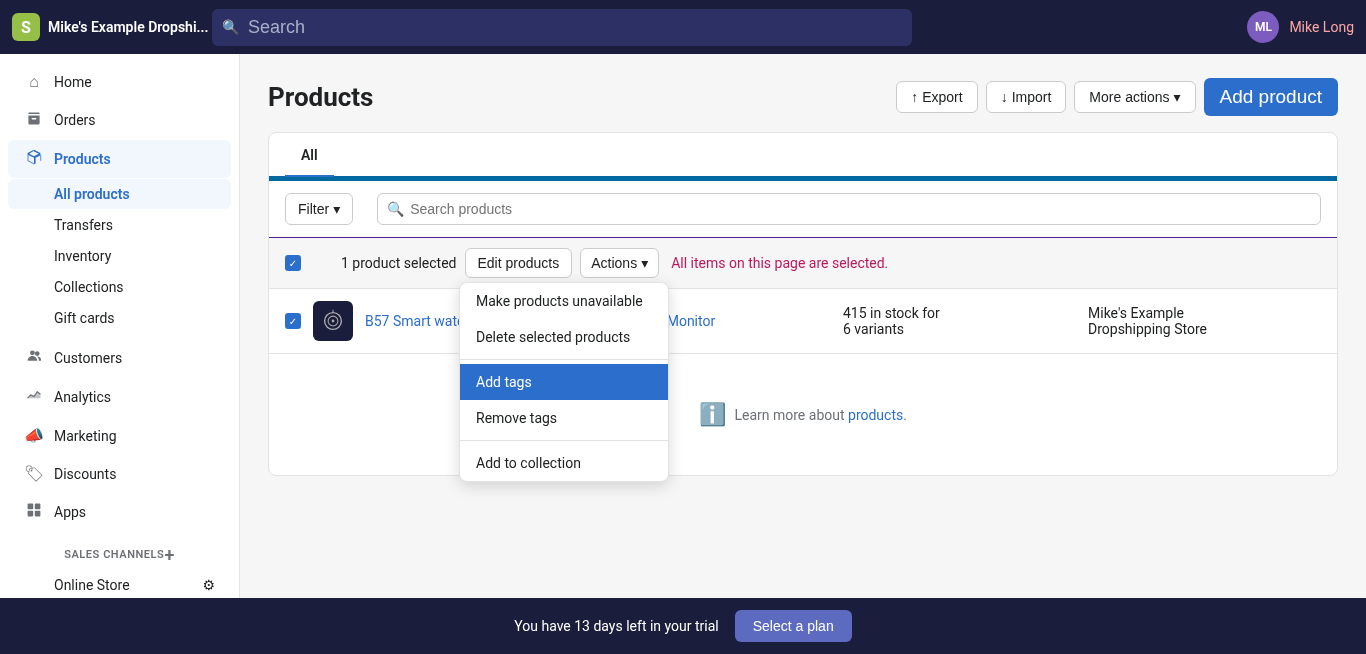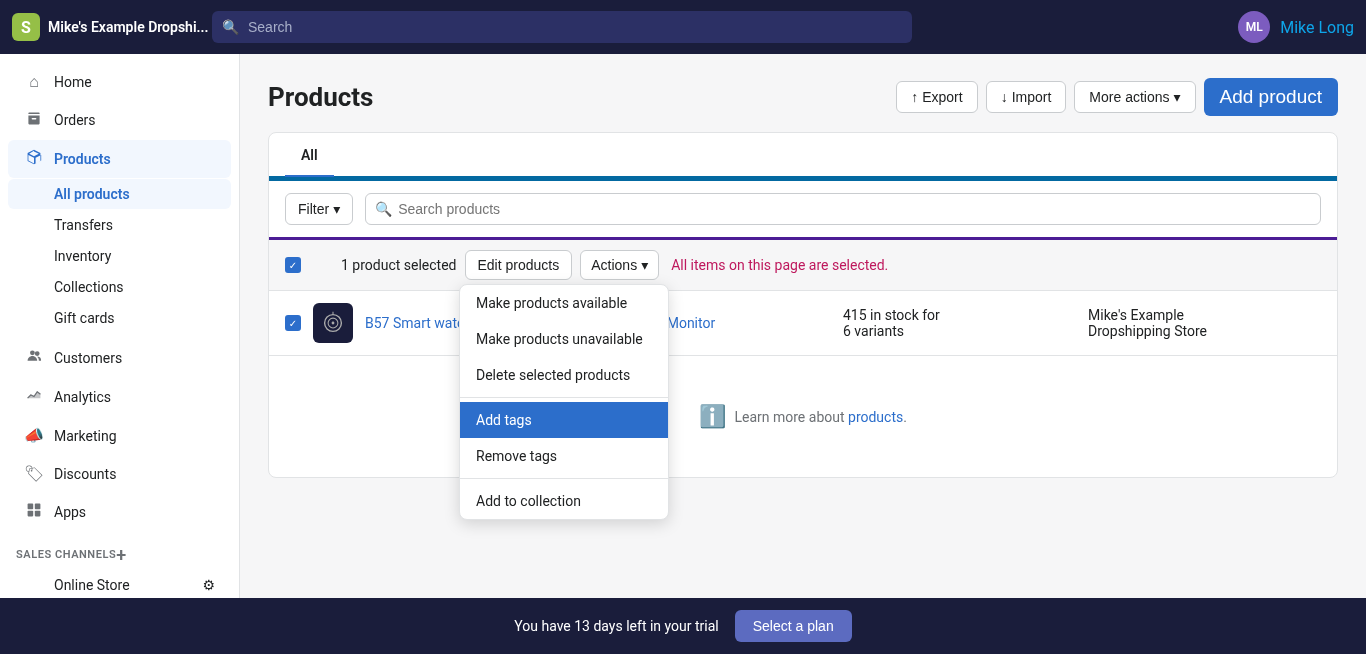--- a/index.html
+++ b/index.html
@@ -40,21 +40,21 @@
       max-width: 700px;
       position: relative;
     }
     .topnav-search input {
       width: 100%;
       padding: 8px 12px 8px 36px;
       border-radius: 6px;
       border: none;
       background: #2c3065;
       color: #a8afc9;
-      font-size: 14px;
+      font-size: 18px;
       outline: none;
     }
     .topnav-search input::placeholder { color: #a8afc9; }
     .search-icon-wrap {
       position: absolute;
       left: 10px;
       top: 50%;
       transform: translateY(-50%);
       color: #a8afc9;
       font-size: 14px;
@@ -70,21 +70,21 @@
       height: 32px;
       background: #7c5cbf;
       border-radius: 50%;
       display: flex;
       align-items: center;
       justify-content: center;
       color: white;
       font-size: 12px;
       font-weight: 600;
     }
-    .user-name { color: #0ea5e9; font-size: 16px; }
+    .user-name { color: #fca5a5; font-size: 14px; }
 
     
     .body-layout {
       display: flex;
       flex: 1;
       overflow: hidden;
     }
 
     
     .sidebar {
@@ -125,21 +125,21 @@
     .sidebar-subitem.active { color: #2c6ecb; font-weight: 600; background: #f2f7fe; }
     .sidebar-section-label {
       font-size: 11px;
       font-weight: 600;
       color: #6d7175;
       padding: 12px 16px 4px;
       text-transform: uppercase;
       letter-spacing: 0.05em;
       display: flex;
       align-items: center;
-      justify-content: flex-start;
+      justify-content: center;
     }
     .sidebar-section-label .add-btn { cursor: pointer; font-size: 18px; color: #6d7175; }
     .online-store-item {
       display: flex;
       align-items: center;
       justify-content: space-between;
       padding: 7px 16px 7px 46px;
       cursor: pointer;
       color: #202223;
       font-size: 14px;
@@ -204,23 +204,23 @@
       cursor: pointer;
       border-bottom: 2px solid transparent;
       margin-bottom: -1px;
     }
     .tab.active { color: #202223; border-bottom-color: #2c6ecb; font-weight: 600; }
 
     
     .filter-bar {
       display: flex;
       align-items: center;
-      gap: 12px;
+      gap: 24px;
       padding: 12px 16px;
-      border-bottom: 3px solid #4c1d95;
+      border-bottom: 1px solid #4c1d95;
     }
     .filter-btn {
       background: #fff;
       border: 1px solid #c9cccf;
       border-radius: 6px;
       padding: 7px 12px;
       font-size: 14px;
       cursor: pointer;
       color: #202223;
       display: flex;
@@ -530,21 +530,20 @@
         <div class="checkbox-checked">✓</div>
         <span class="selected-count">1 product selected</span>
         <button class="btn-outline">Edit products</button>
         <button class="btn-actions">
           <span>Actions</span>
           <span>▾</span>
         </button>
         <span class="all-selected-text">All items on this page are selected.</span>
 
         <div class="actions-dropdown">
-          <div class="dropdown-item">Make products available</div>
           <div class="dropdown-item">Make products unavailable</div>
           <div class="dropdown-item">Delete selected products</div>
           <div class="dropdown-separator"></div>
           <div class="dropdown-item highlighted">Add tags</div>
           <div class="dropdown-item">Remove tags</div>
           <div class="dropdown-separator"></div>
           <div class="dropdown-item">Add to collection</div>
         </div>
       </div>
 

